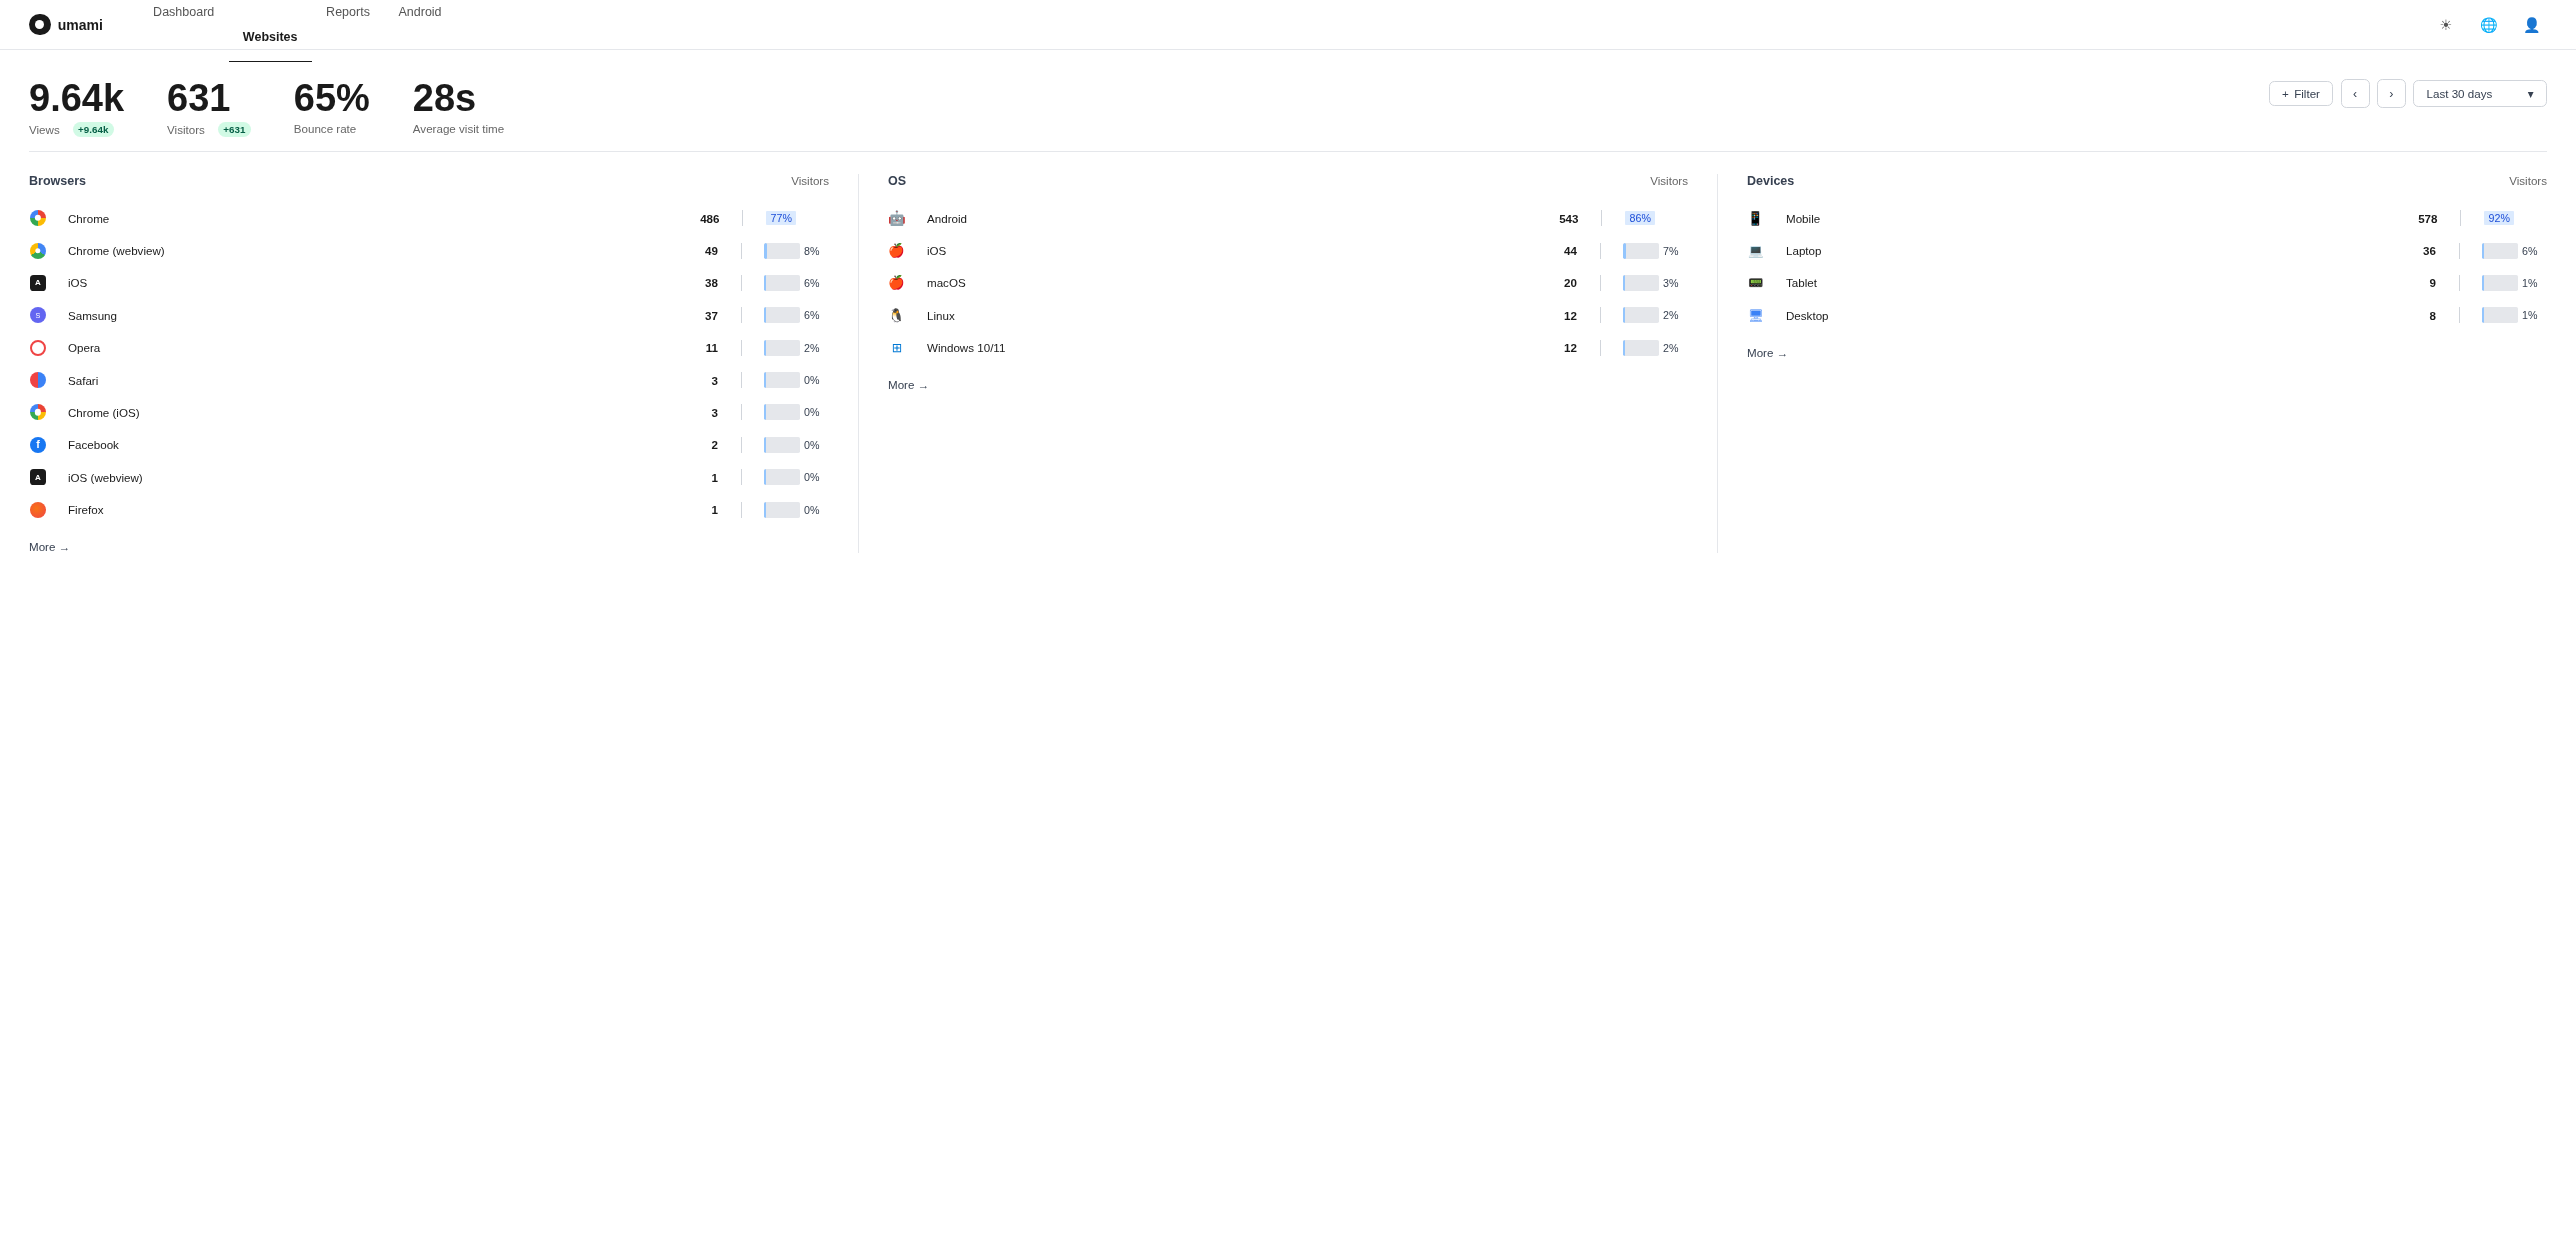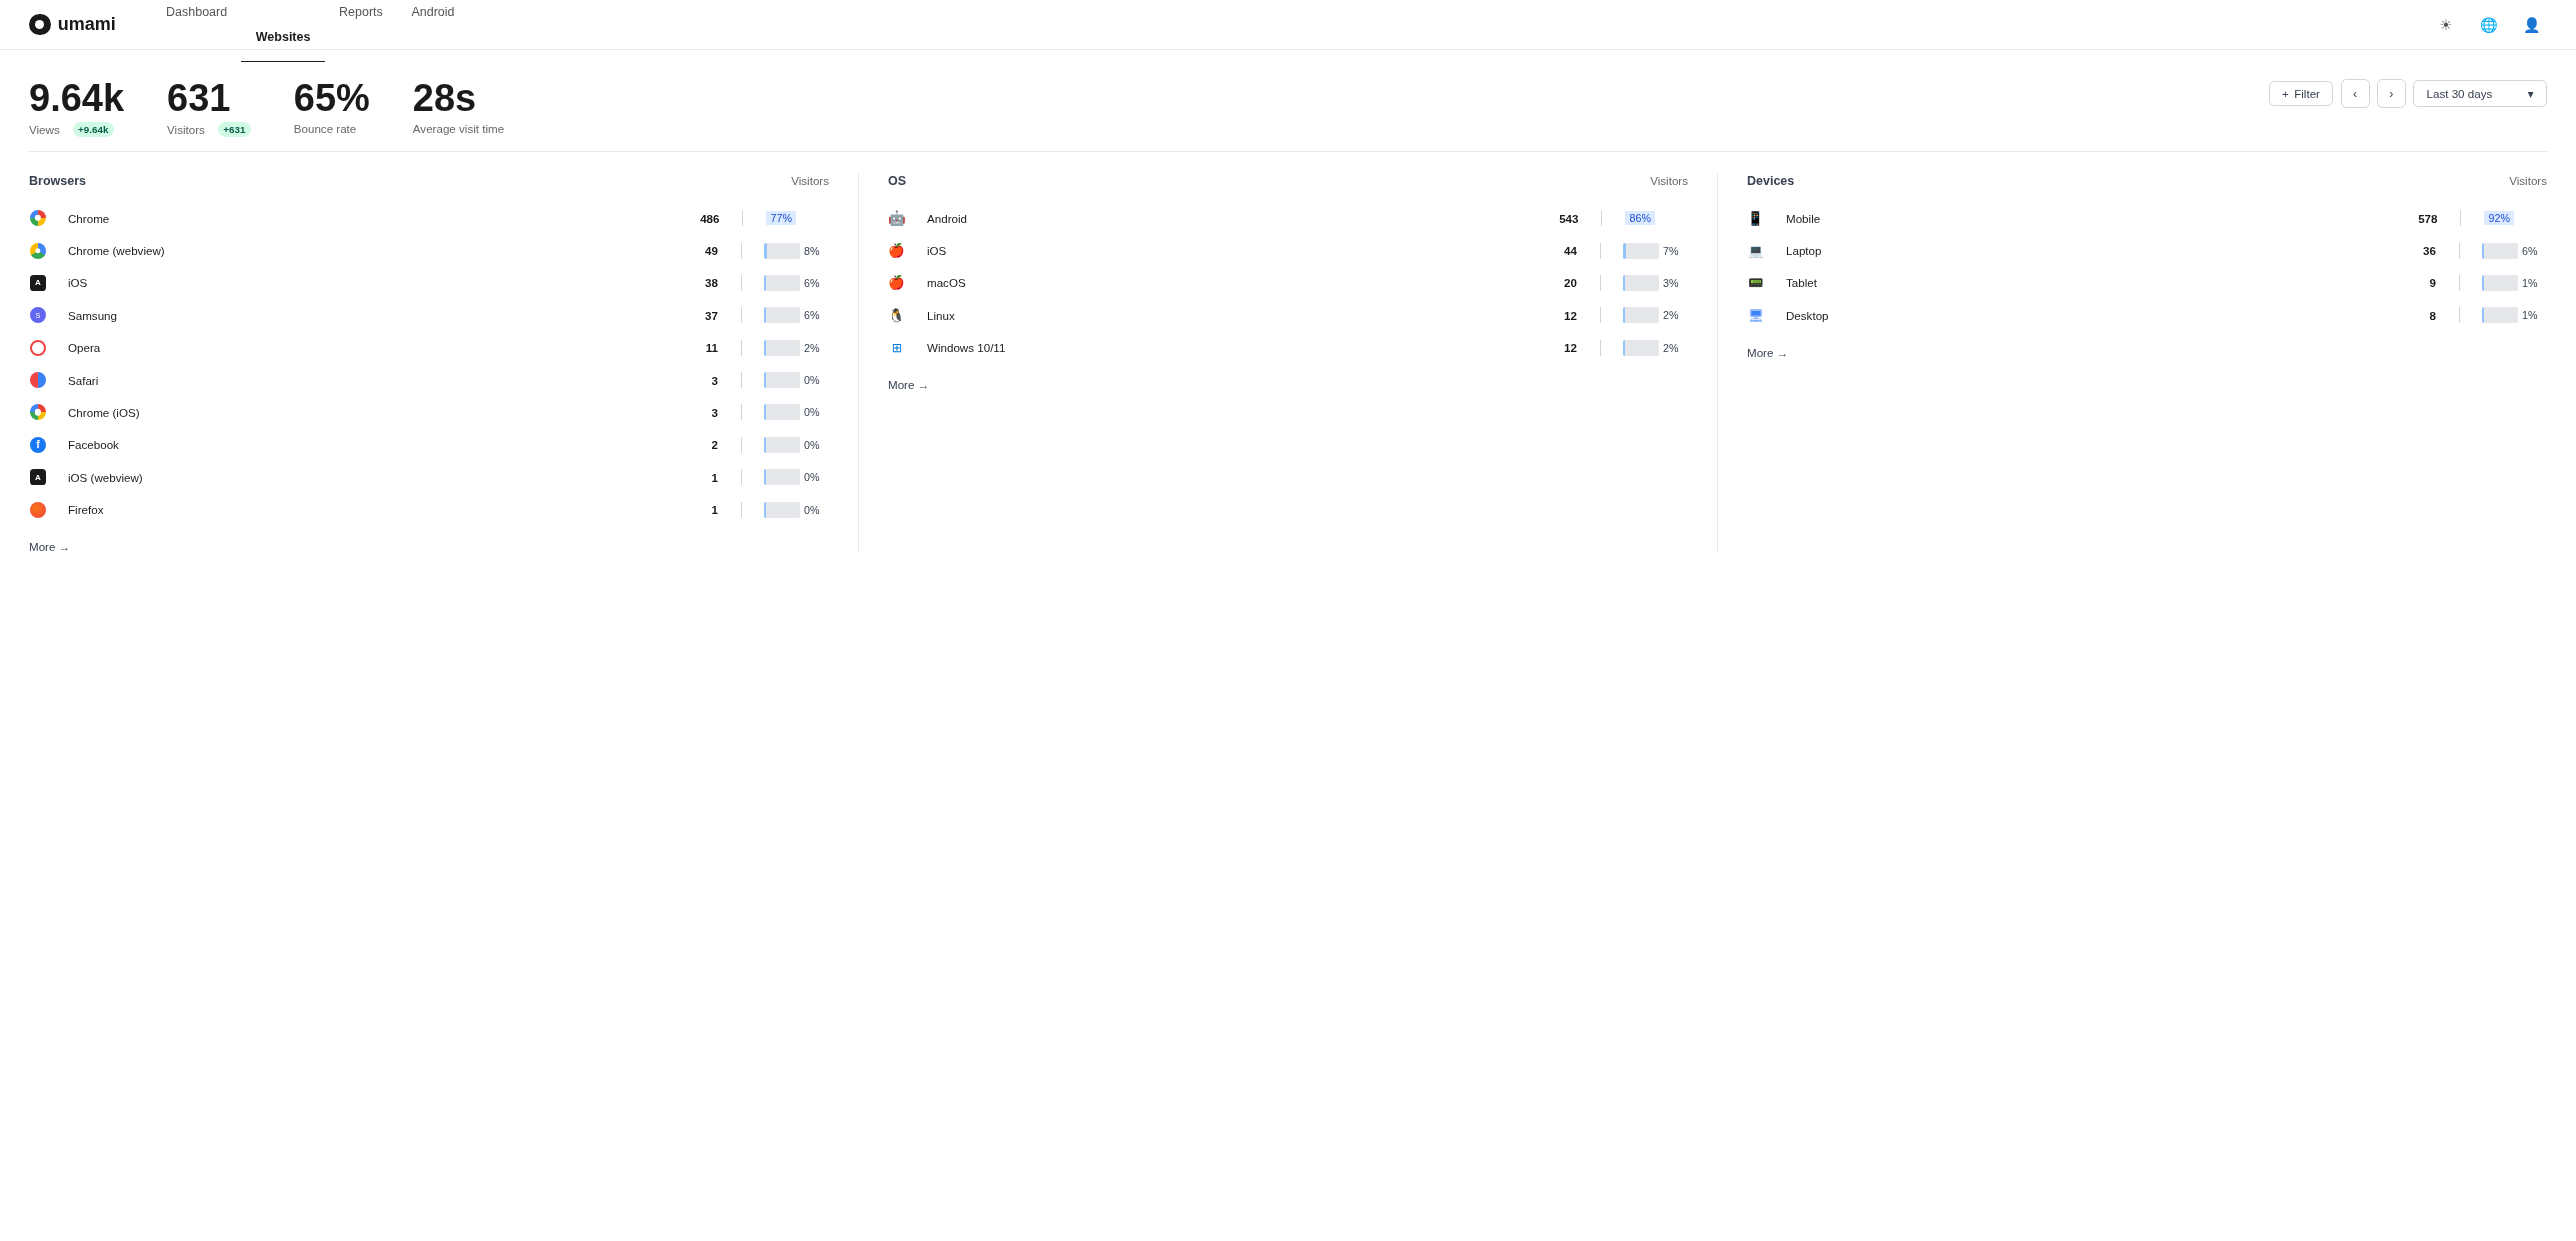--- a/index.html
+++ b/index.html
@@ -3,21 +3,21 @@
   <meta charset="utf-8">
   <style>
     * { box-sizing: border-box; margin: 0; padding: 0; }
     body { font-family: -apple-system, BlinkMacSystemFont, 'Segoe UI', sans-serif; background: #fff; color: #1a1a1a; font-size: 12.5px; }
 
     
     .nav { display: flex; align-items: center; padding: 0 29px; height: 50px; border-bottom: 0.9px solid #e5e7eb; }
     .nav-logo { display: flex; align-items: center; gap: 7.2px; margin-right: 36px; }
     .nav-logo-icon { width: 21.5px; height: 21.5px; background: #1a1a1a; border-radius: 50%; display: flex; align-items: center; justify-content: center; }
     .nav-logo-dot { width: 9px; height: 9px; background: #fff; border-radius: 50%; }
-    .nav-logo-text { font-weight: 600; font-size: 18px; }
+    .nav-logo-text { font-weight: 600; font-size: 14px; }
     .nav-links { display: flex; gap: 0; flex: 1; }
     .nav-link { padding: 0 14.3px; height: 50px; display: flex; align-items: center; font-size: 12.5px; color: #555; text-decoration: none; cursor: pointer; border-bottom: 1.8px solid transparent; }
     .nav-link.active { color: #1a1a1a; font-weight: 600; border-bottom: 1.8px solid #1a1a1a; margin-top: 25px; }
     .nav-actions { display: flex; align-items: center; gap: 14.3px; }
     .nav-icon-btn { width: 29px; height: 29px; border-radius: 50%; border: none; background: none; cursor: pointer; display: flex; align-items: center; justify-content: center; color: #555; font-size: 14.3px; }
 
     
     .stats-row { display: flex; align-items: flex-start; padding: 29px 29px 14.3px; gap: 43px; }
     .stat-item { display: flex; flex-direction: column; gap: 5.4px; }
     .stat-value { font-size: 38px; font-weight: 700; line-height: 1; }

